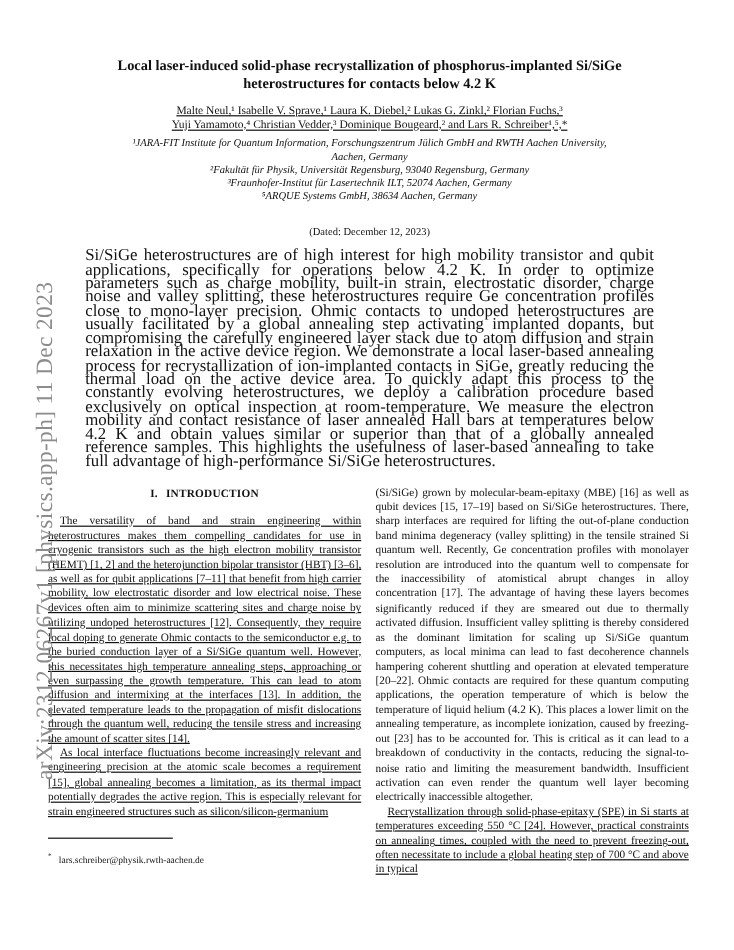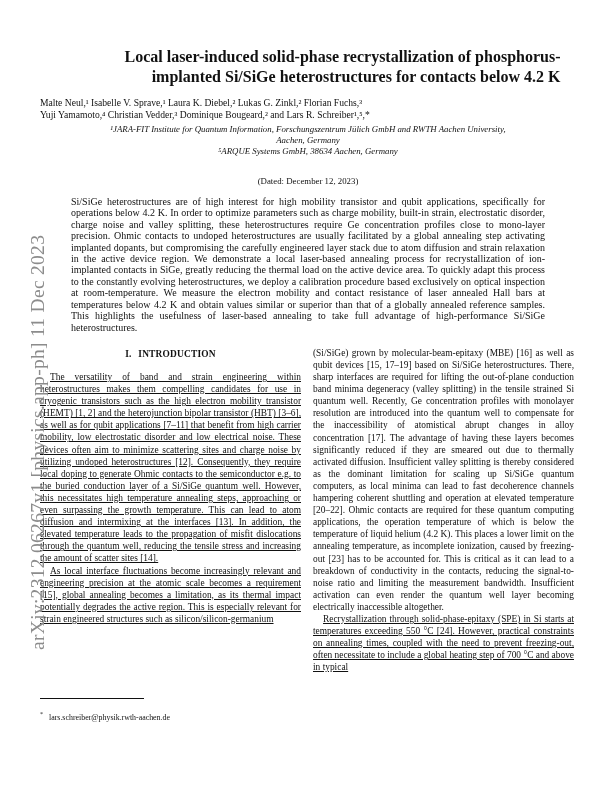--- a/index.html
+++ b/index.html
@@ -19,48 +19,49 @@
     transform-origin:0 0;
     white-space:nowrap;
     font-size:19.5px;
     letter-spacing:0.3px;
     color:#8c8c8c;
   }
   .content { padding:0 36px 0 40px; }
   .title {
     max-width:505px;
     margin:47px auto 0;
-    font-size:16px;
+    font-size:12px;
     font-weight:bold;
-    text-align:right;
+    text-align:center;
     line-height:1.22;
   }
   .authors {
     margin-top:11px;
     font-size:9.6px;
-    text-align:left;
+    text-align:center;
     line-height:11.5px;
+    text-decoration:underline;
   }
   .affiliations {
     max-width:420px;
     margin:4px auto 0;
     font-style:italic;
     font-size:8.8px;
     line-height:11px;
     text-align:center;
   }
   .dated {
     margin-top:19px;
     text-align:center;
     font-size:8.8px;
   }
   .abstract {
     width:474px;
     margin:10px auto 0;
-    font-size:10px;
+    font-size:14px;
     line-height:11.4px;
     text-align:justify;
   }
   .columns {
     display:flex;
     gap:12px;
     margin-top:14px;
     height:366px;
     overflow:hidden;
   }
@@ -107,20 +108,22 @@
 
     <h1 class="title">Local laser-induced solid-phase recrystallization of phosphorus-implanted Si/SiGe heterostructures for contacts below 4.2 K</h1>
 
     <div class="authors">
       <div>Malte Neul,¹ Isabelle V. Sprave,¹ Laura K. Diebel,² Lukas G. Zinkl,² Florian Fuchs,³</div>
       <div>Yuji Yamamoto,⁴ Christian Vedder,³ Dominique Bougeard,² and Lars R. Schreiber¹,⁵,*</div>
     </div>
 
     <div class="affiliations">
       <div>¹JARA-FIT Institute for Quantum Information, Forschungszentrum Jülich GmbH and RWTH Aachen University, Aachen, Germany</div>
+      <div>²Fakultät für Physik, Universität Regensburg, 93040 Regensburg, Germany</div>
+      <div>³Fraunhofer-Institut für Lasertechnik ILT, 52074 Aachen, Germany</div>
       <div>⁵ARQUE Systems GmbH, 38634 Aachen, Germany</div>
     </div>
 
     <div class="dated">(Dated: December 12, 2023)</div>
 
     <div class="abstract">Si/SiGe heterostructures are of high interest for high mobility transistor and qubit applications, specifically for operations below 4.2 K.  In order to optimize parameters such as charge mobility, built-in strain, electrostatic disorder, charge noise and valley splitting, these heterostructures require Ge concentration profiles close to mono-layer precision. Ohmic contacts to undoped heterostructures are usually facilitated by a global annealing step activating implanted dopants, but compromising the carefully engineered layer stack due to atom diffusion and strain relaxation in the active device region. We demonstrate a local laser-based annealing process for recrystallization of ion-implanted contacts in SiGe, greatly reducing the thermal load on the active device area. To quickly adapt this process to the constantly evolving heterostructures, we deploy a calibration procedure based exclusively on optical inspection at room-temperature. We measure the electron mobility and contact resistance of laser annealed Hall bars at temperatures below 4.2 K and obtain values similar or superior than that of a globally annealed reference samples. This highlights the usefulness of laser-based annealing to take full advantage of high-performance Si/SiGe heterostructures.</div>
 
     <div class="columns">
       <div class="col">
         <div class="section-heading">

